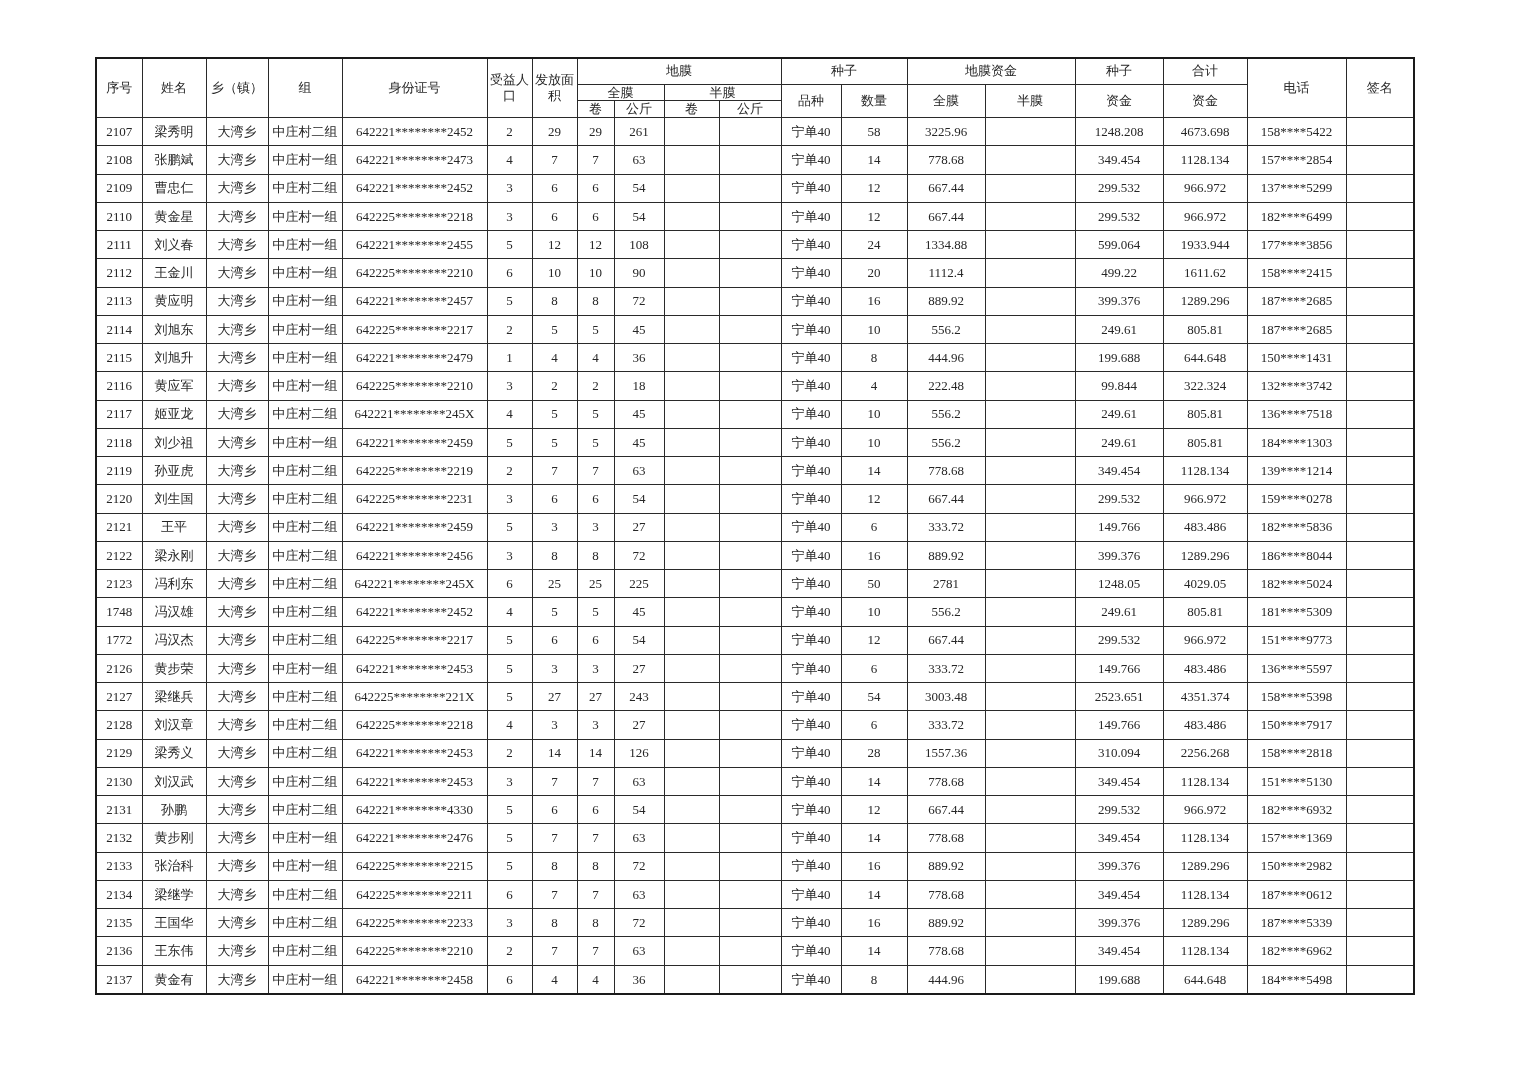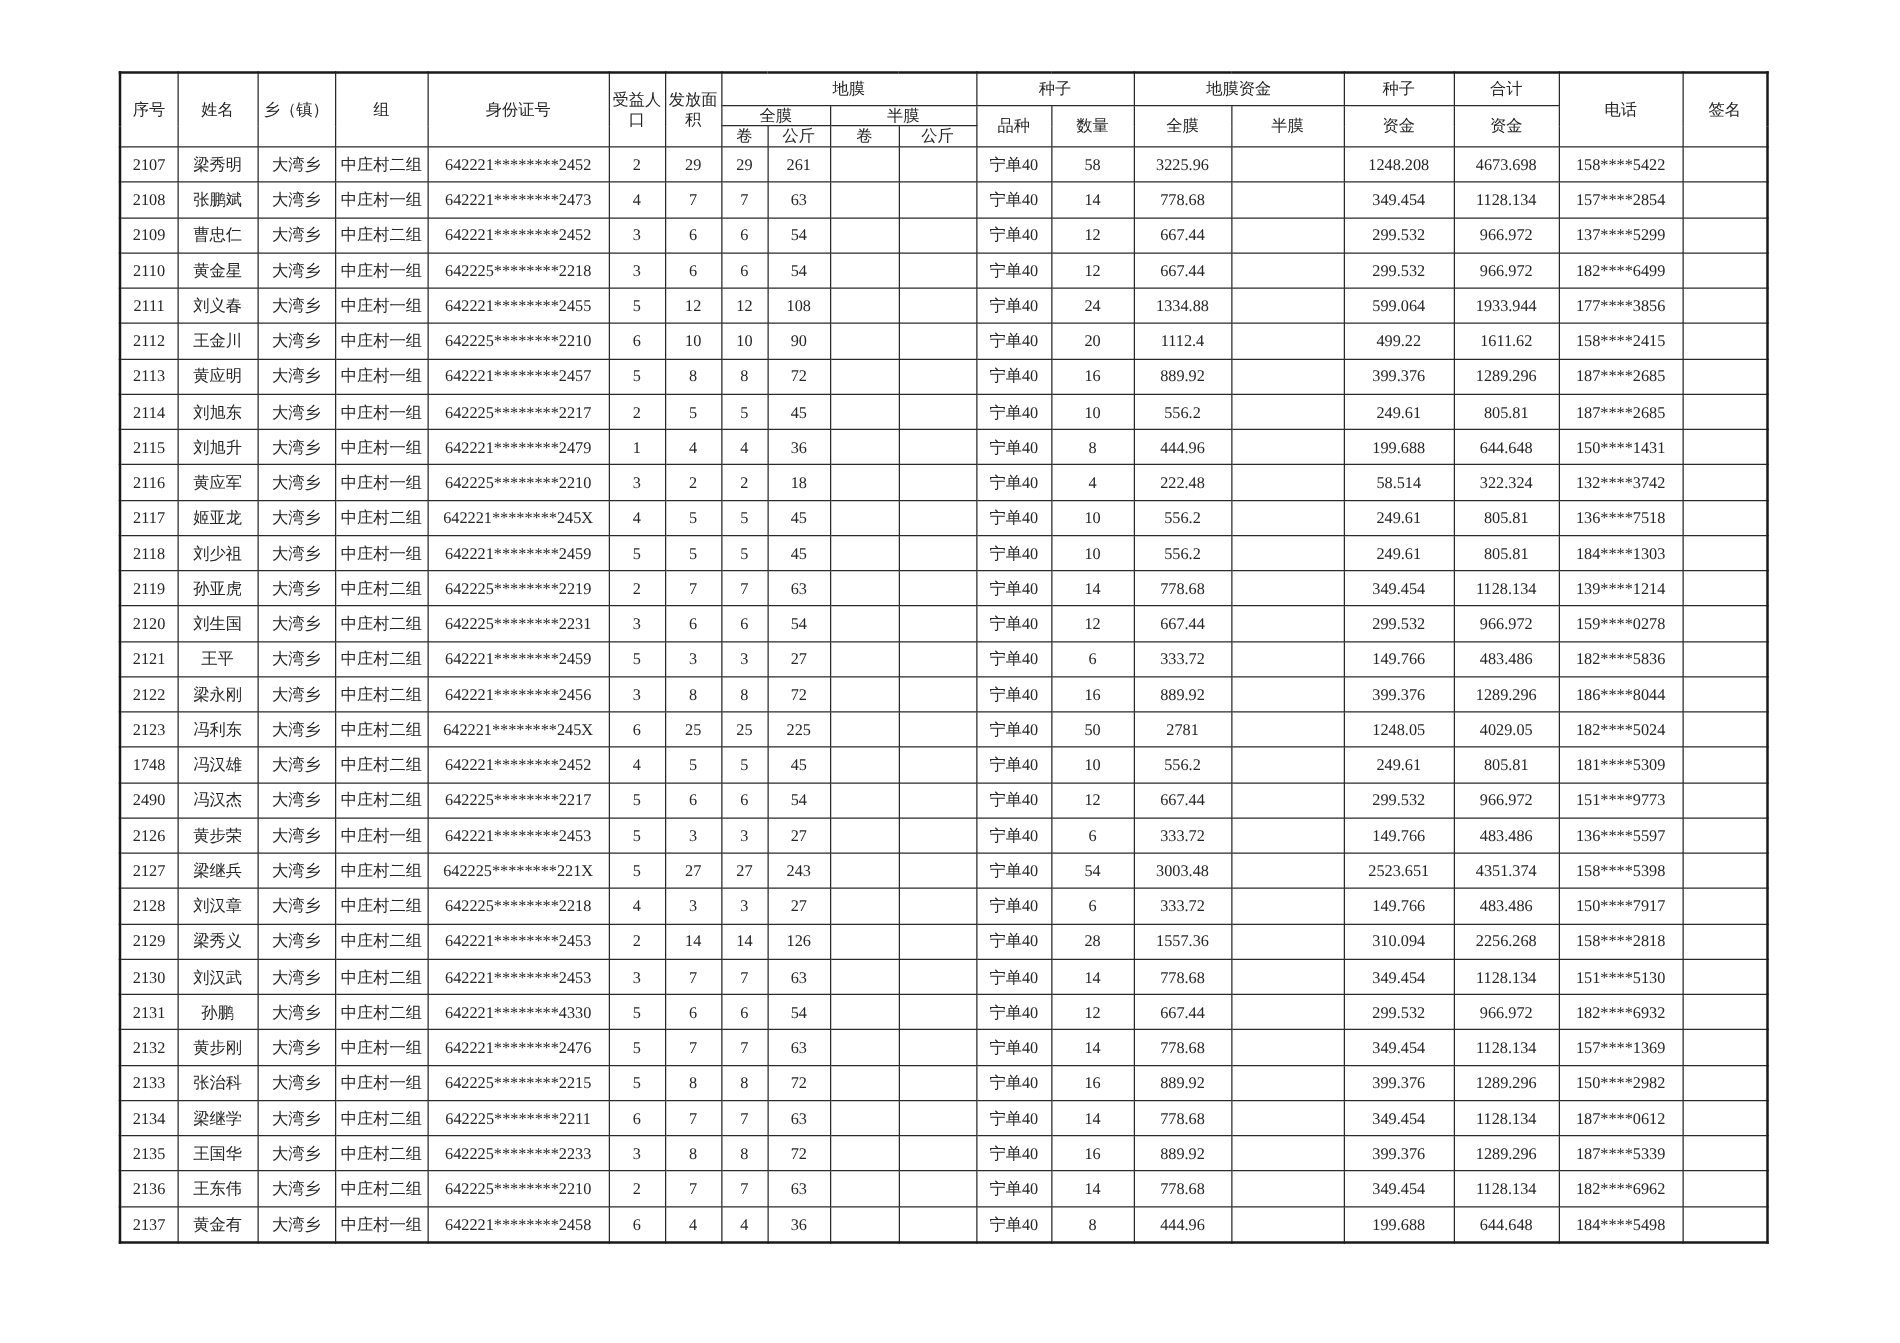--- a/index.html
+++ b/index.html
@@ -305,21 +305,21 @@
           <td>3</td>
           <td>2</td>
           <td>2</td>
           <td>18</td>
           <td></td>
           <td></td>
           <td>宁单40</td>
           <td>4</td>
           <td>222.48</td>
           <td></td>
-          <td>58.514</td>
+          <td>99.844</td>
           <td>322.324</td>
           <td class="nowrap">132****3742</td>
           <td></td>
         </tr>
         <tr>
           <td>2117</td>
           <td>姬亚龙</td>
           <td>大湾乡</td>
           <td>中庄村二组</td>
           <td class="nowrap">642221********245X</td>
@@ -479,21 +479,21 @@
           <td>宁单40</td>
           <td>10</td>
           <td>556.2</td>
           <td></td>
           <td>249.61</td>
           <td>805.81</td>
           <td class="nowrap">181****5309</td>
           <td></td>
         </tr>
         <tr>
-          <td>2490</td>
+          <td>1772</td>
           <td>冯汉杰</td>
           <td>大湾乡</td>
           <td>中庄村二组</td>
           <td class="nowrap">642225********2217</td>
           <td>5</td>
           <td>6</td>
           <td>6</td>
           <td>54</td>
           <td></td>
           <td></td>

